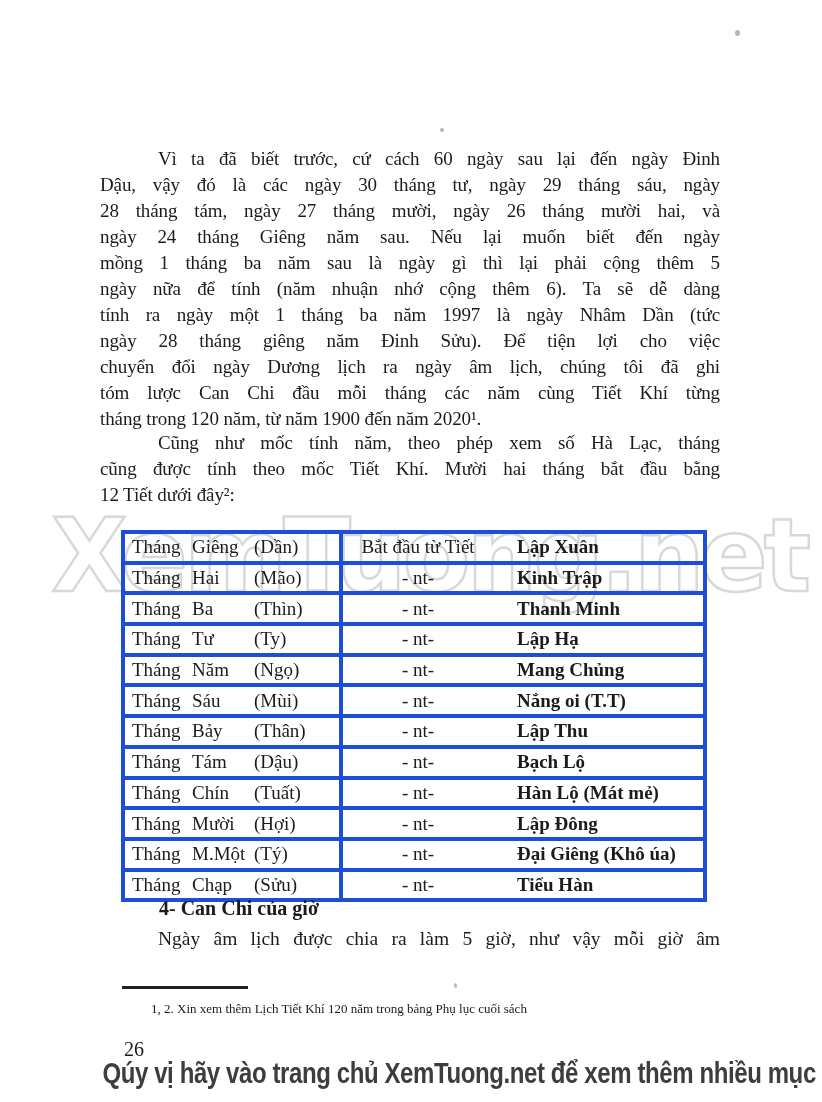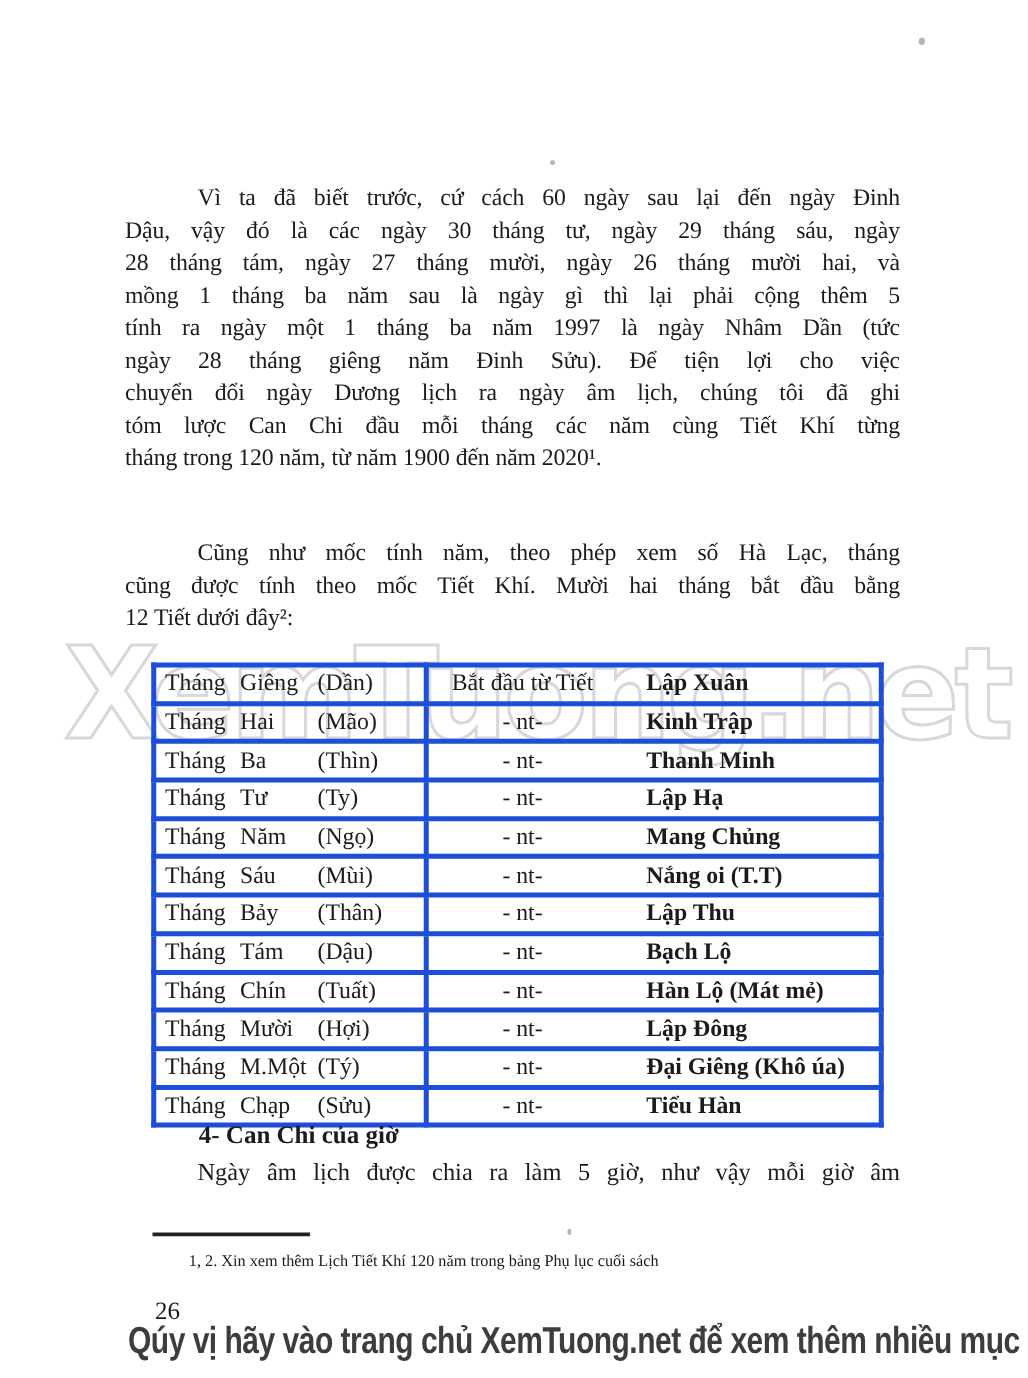--- a/index.html
+++ b/index.html
@@ -73,21 +73,23 @@
 <body>
 
 <div class="page">
 
   <div class="watermark">XemTuong.net</div>
 
   <div class="para" id="para1">
       <div class="tline indent">Vì ta đã biết trước, cứ cách 60 ngày sau lại đến ngày Đinh</div>
       <div class="tline">Dậu, vậy đó là các ngày 30 tháng tư, ngày 29 tháng sáu, ngày</div>
       <div class="tline">28 tháng tám, ngày 27 tháng mười, ngày 26 tháng mười hai, và</div>
+      <div class="tline">ngày 24 tháng Giêng năm sau. Nếu lại muốn biết đến ngày</div>
       <div class="tline">mồng 1 tháng ba năm sau là ngày gì thì lại phải cộng thêm 5</div>
+      <div class="tline">ngày nữa để tính (năm nhuận nhớ cộng thêm 6). Ta sẽ dễ dàng</div>
       <div class="tline">tính ra ngày một 1 tháng ba năm 1997 là ngày Nhâm Dần (tức</div>
       <div class="tline">ngày 28 tháng giêng năm Đinh Sửu). Để tiện lợi cho việc</div>
       <div class="tline">chuyển đổi ngày Dương lịch ra ngày âm lịch, chúng tôi đã ghi</div>
       <div class="tline">tóm lược Can Chi đầu mỗi tháng các năm cùng Tiết Khí từng</div>
       <div class="tline last">tháng trong 120 năm, từ năm 1900 đến năm 2020¹.</div>
     </div>
   <div class="para" id="para2">
       <div class="tline indent">Cũng như mốc tính năm, theo phép xem số Hà Lạc, tháng</div>
       <div class="tline">cũng được tính theo mốc Tiết Khí. Mười hai tháng bắt đầu bằng</div>
       <div class="tline last">12 Tiết dưới đây²:</div>

